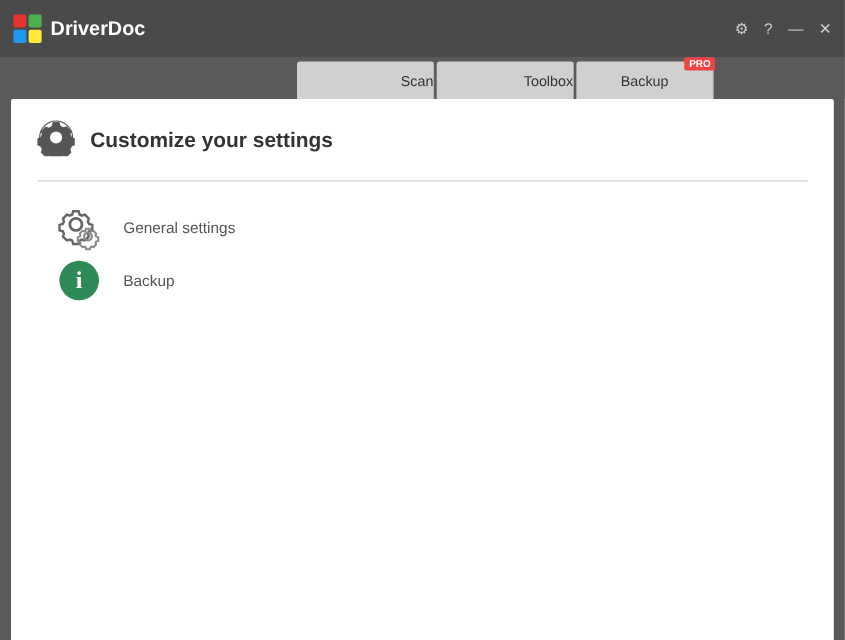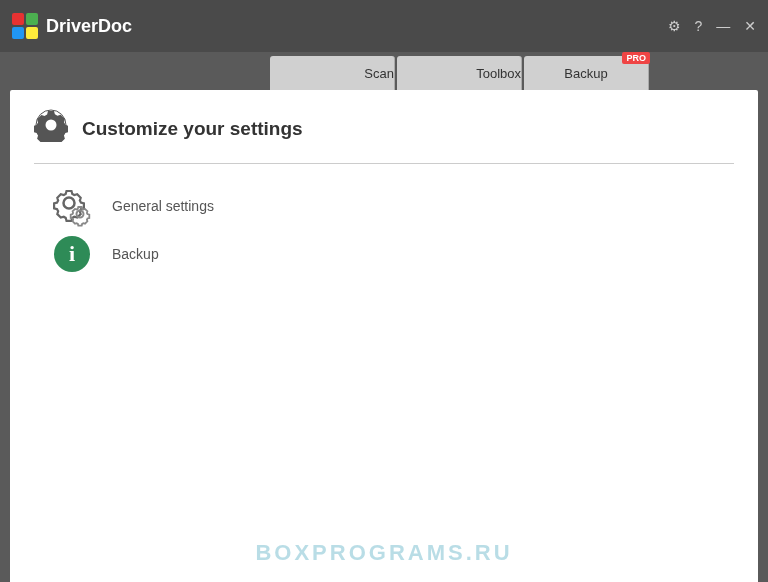--- a/index.html
+++ b/index.html
@@ -243,14 +243,13 @@
         <svg width="42" height="42" viewBox="0 0 42 42">
           <circle cx="21" cy="21" r="18" fill="#2e8b57"></circle>
           <text x="21" y="28" text-anchor="middle" font-size="22" font-weight="bold" fill="white" font-family="serif">i</text>
         </svg>
       </div>
       <span class="settings-item-label">Backup</span>
     </div>
 
   </div>
 
-  <div class="watermark">BOXPROGRAMS.RU</div>
 </div>
 
 </body></html>

